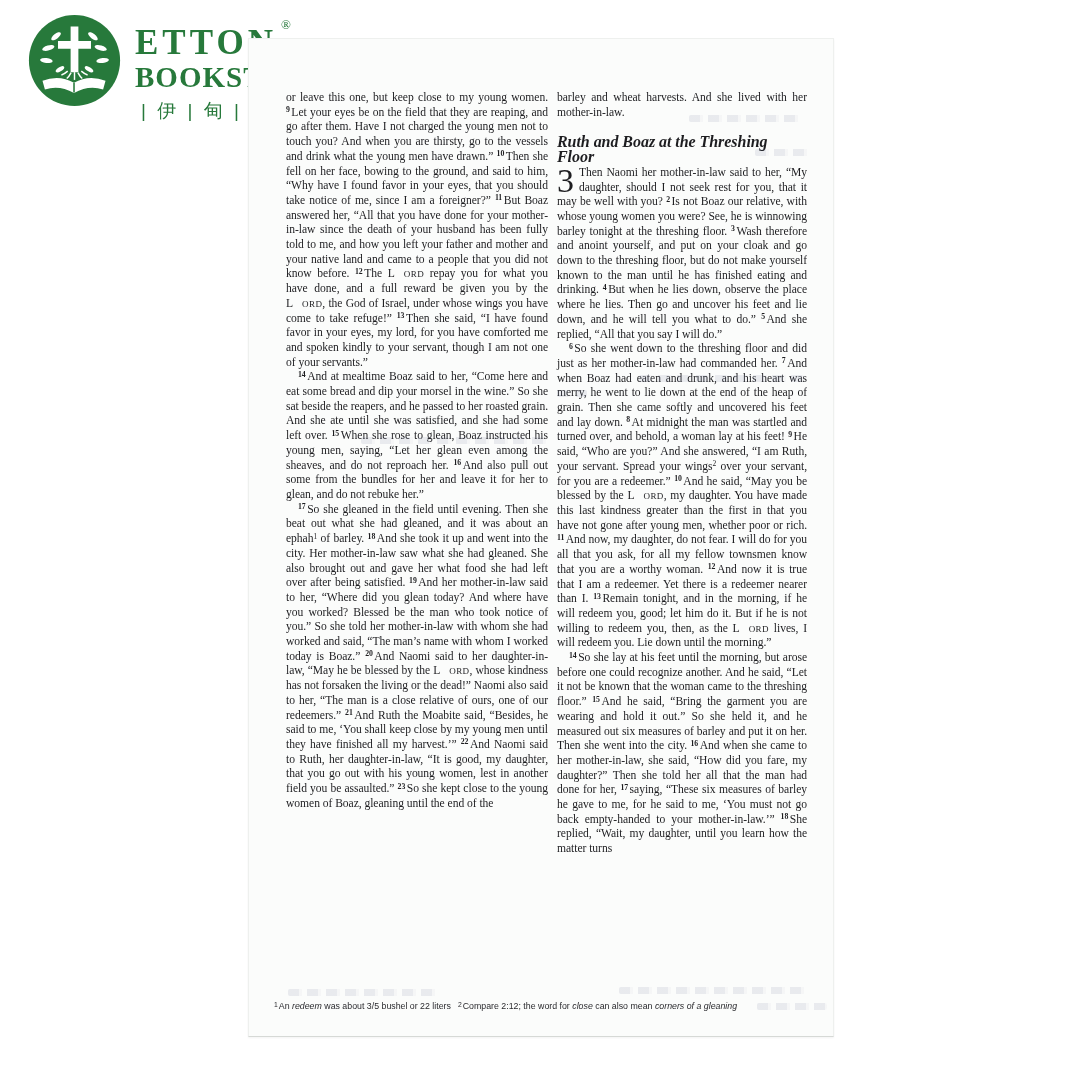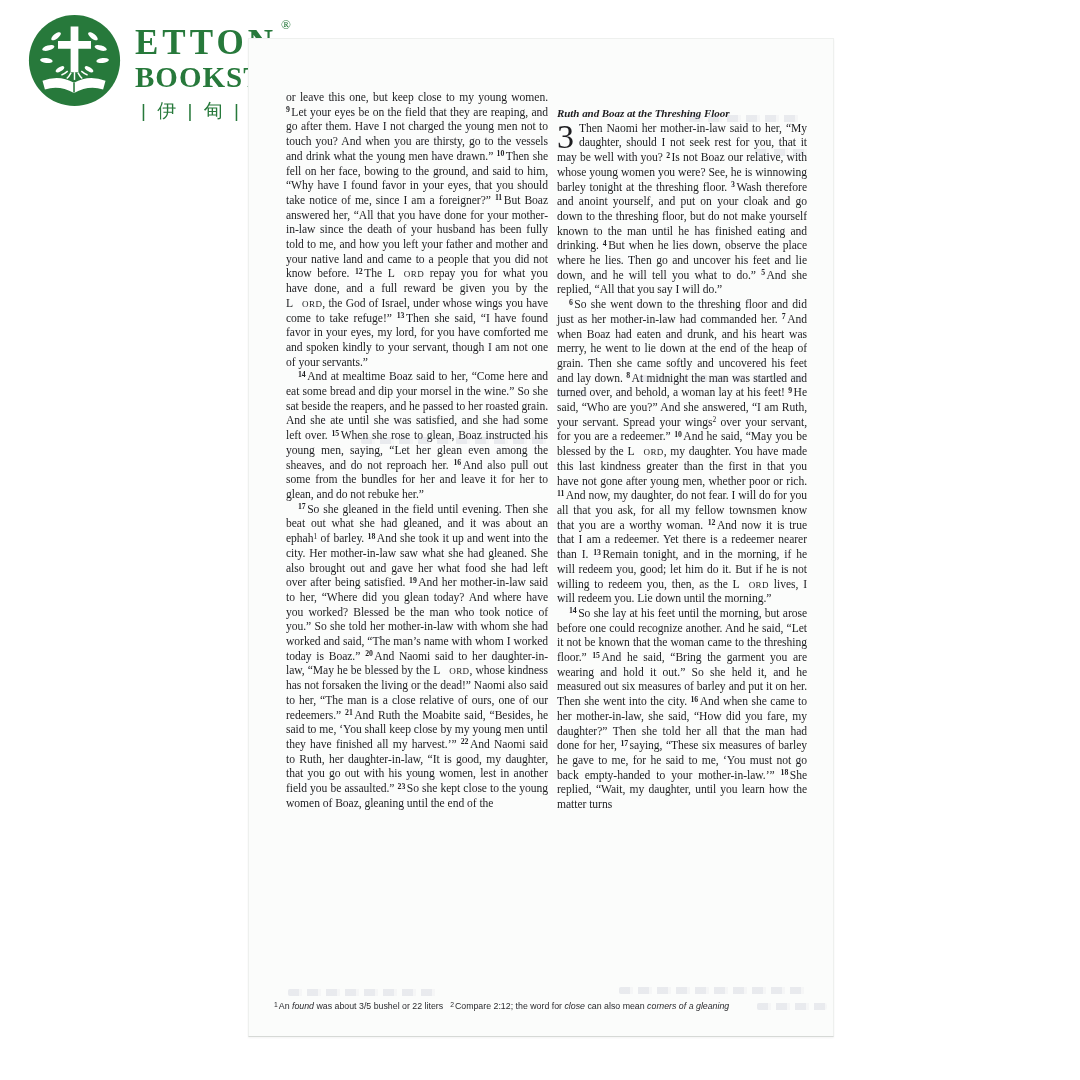--- a/index.html
+++ b/index.html
@@ -35,21 +35,21 @@
   .col.right{width:250px;}
 
   .para{margin:0;}
   .para.indent{text-indent:12px;}
   .para.continuation,.para.chapter{text-indent:0;}
 
   .vnum{font-weight:700;font-size:7.8px;line-height:0;position:relative;top:-3.5px;margin-right:1.5px;}
   .nmark{font-weight:400;font-size:7.5px;line-height:0;position:relative;top:-3.5px;}
   .lord .sc{font-size:0.78em;letter-spacing:0.4px;margin-left:9px;}
   .dropcap{float:left;font-size:34px;line-height:27px;padding:1px 5px 0 0;font-weight:400;}
-  .sec-heading{font-weight:700;font-style:italic;font-size:11px;line-height:14.7px;
+  .sec-heading{font-weight:700;font-style:italic;font-size:16px;line-height:14.7px;
                margin:15px 0 1px 0;text-align:left;text-indent:0;}
 
   .footnotes{position:absolute;left:25px;top:962px;width:535px;
              font-family:"Liberation Sans",sans-serif;font-size:8.8px;line-height:11px;
              color:#2a2a2e;white-space:nowrap;overflow:hidden;}
   .footnote{margin-right:7px;}
   .fn-marker{font-size:6.8px;position:relative;top:-2.5px;margin-right:1px;}
   .fn-it{font-style:italic;}
 
   
@@ -97,28 +97,29 @@
 
   <div class="page">
 
     <div class="cols">
       <div class="col left">
           <p class="para continuation">or leave this one, but keep close to my young women. <span class="vnum">9</span>Let your eyes be on the field that they are reaping, and go after them. Have I not charged the young men not to touch you? And when you are thirsty, go to the vessels and drink what the young men have drawn.” <span class="vnum">10</span>Then she fell on her face, bowing to the ground, and said to him, “Why have I found favor in your eyes, that you should take notice of me, since I am a foreigner?” <span class="vnum">11</span>But Boaz answered her, “All that you have done for your mother-in-law since the death of your husband has been fully told to me, and how you left your father and mother and your native land and came to a people that you did not know before. <span class="vnum">12</span>The <span class="lord">L<span class="sc">ORD</span></span> repay you for what you have done, and a full reward be given you by the <span class="lord">L<span class="sc">ORD</span></span>, the God of Israel, under whose wings you have come to take refuge!” <span class="vnum">13</span>Then she said, “I have found favor in your eyes, my lord, for you have comforted me and spoken kindly to your servant, though I am not one of your servants.”</p>
           <p class="para indent"><span class="vnum">14</span>And at mealtime Boaz said to her, “Come here and eat some bread and dip your morsel in the wine.” So she sat beside the reapers, and he passed to her roasted grain. And she ate until she was satisfied, and she had some left over. <span class="vnum">15</span>When she rose to glean, Boaz instructed his young men, saying, “Let her glean even among the sheaves, and do not reproach her. <span class="vnum">16</span>And also pull out some from the bundles for her and leave it for her to glean, and do not rebuke her.”</p>
           <p class="para indent"><span class="vnum">17</span>So she gleaned in the field until evening. Then she beat out what she had gleaned, and it was about an ephah<span class="nmark">1</span> of barley. <span class="vnum">18</span>And she took it up and went into the city. Her mother-in-law saw what she had gleaned. She also brought out and gave her what food she had left over after being satisfied. <span class="vnum">19</span>And her mother-in-law said to her, “Where did you glean today? And where have you worked? Blessed be the man who took notice of you.” So she told her mother-in-law with whom she had worked and said, “The man’s name with whom I worked today is Boaz.” <span class="vnum">20</span>And Naomi said to her daughter-in-law, “May he be blessed by the <span class="lord">L<span class="sc">ORD</span></span>, whose kindness has not forsaken the living or the dead!” Naomi also said to her, “The man is a close relative of ours, one of our redeemers.” <span class="vnum">21</span>And Ruth the Moabite said, “Besides, he said to me, ‘You shall keep close by my young men until they have finished all my harvest.’” <span class="vnum">22</span>And Naomi said to Ruth, her daughter-in-law, “It is good, my daughter, that you go out with his young women, lest in another field you be assaulted.” <span class="vnum">23</span>So she kept close to the young women of Boaz, gleaning until the end of the</p>
         </div>
       <div class="col right">
+          <p class="para continuation">barley and wheat harvests. And she lived with her mother-in-law.</p>
           <div class="sec-heading">Ruth and Boaz at the Threshing Floor</div>
           <p class="para chapter"><span class="dropcap">3</span>Then Naomi her mother-in-law said to her, “My daughter, should I not seek rest for you, that it may be well with you? <span class="vnum">2</span>Is not Boaz our relative, with whose young women you were? See, he is winnowing barley tonight at the threshing floor. <span class="vnum">3</span>Wash therefore and anoint yourself, and put on your cloak and go down to the threshing floor, but do not make yourself known to the man until he has finished eating and drinking. <span class="vnum">4</span>But when he lies down, observe the place where he lies. Then go and uncover his feet and lie down, and he will tell you what to do.” <span class="vnum">5</span>And she replied, “All that you say I will do.”</p>
           <p class="para indent"><span class="vnum">6</span>So she went down to the threshing floor and did just as her mother-in-law had commanded her. <span class="vnum">7</span>And when Boaz had eaten and drunk, and his heart was merry, he went to lie down at the end of the heap of grain. Then she came softly and uncovered his feet and lay down. <span class="vnum">8</span>At midnight the man was startled and turned over, and behold, a woman lay at his feet! <span class="vnum">9</span>He said, “Who are you?” And she answered, “I am Ruth, your servant. Spread your wings<span class="nmark">2</span> over your servant, for you are a redeemer.” <span class="vnum">10</span>And he said, “May you be blessed by the <span class="lord">L<span class="sc">ORD</span></span>, my daughter. You have made this last kindness greater than the first in that you have not gone after young men, whether poor or rich. <span class="vnum">11</span>And now, my daughter, do not fear. I will do for you all that you ask, for all my fellow townsmen know that you are a worthy woman. <span class="vnum">12</span>And now it is true that I am a redeemer. Yet there is a redeemer nearer than I. <span class="vnum">13</span>Remain tonight, and in the morning, if he will redeem you, good; let him do it. But if he is not willing to redeem you, then, as the <span class="lord">L<span class="sc">ORD</span></span> lives, I will redeem you. Lie down until the morning.”</p>
           <p class="para indent"><span class="vnum">14</span>So she lay at his feet until the morning, but arose before one could recognize another. And he said, “Let it not be known that the woman came to the threshing floor.” <span class="vnum">15</span>And he said, “Bring the garment you are wearing and hold it out.” So she held it, and he measured out six measures of barley and put it on her. Then she went into the city. <span class="vnum">16</span>And when she came to her mother-in-law, she said, “How did you fare, my daughter?” Then she told her all that the man had done for her, <span class="vnum">17</span>saying, “These six measures of barley he gave to me, for he said to me, ‘You must not go back empty-handed to your mother-in-law.’” <span class="vnum">18</span>She replied, “Wait, my daughter, until you learn how the matter turns</p>
         </div>
     </div>
 
-    <div class="footnotes"><span class="footnote"><span class="fn-marker">1</span>An <span class="fn-it">found</span> was about 3/5 bushel or 22 liters</span><span class="footnote"><span class="fn-marker">2</span>Compare 2:12; the word for <span class="fn-it">close</span> can also mean <span class="fn-it">corners of a gleaning</span></span></div>
+    <div class="footnotes"><span class="footnote"><span class="fn-marker">1</span>An <span class="fn-it">redeem</span> was about 3/5 bushel or 22 liters</span><span class="footnote"><span class="fn-marker">2</span>Compare 2:12; the word for <span class="fn-it">close</span> can also mean <span class="fn-it">corners of a gleaning</span></span></div>
 
     <div class="ghost" style="left:440px;top:76px;width:112px;"></div>
     <div class="ghost" style="left:506px;top:110px;width:55px;"></div>
     <div class="ghost" style="left:112px;top:398px;width:186px;"></div>
     <div class="ghost" style="left:390px;top:336px;width:166px;"></div>
     <div class="ghost" style="left:308px;top:351px;width:30px;"></div>
     <div class="ghost" style="left:370px;top:948px;width:190px;"></div>
     <div class="ghost" style="left:39px;top:950px;width:150px;"></div>
     <div class="ghost" style="left:508px;top:964px;width:70px;"></div>
   </div>

